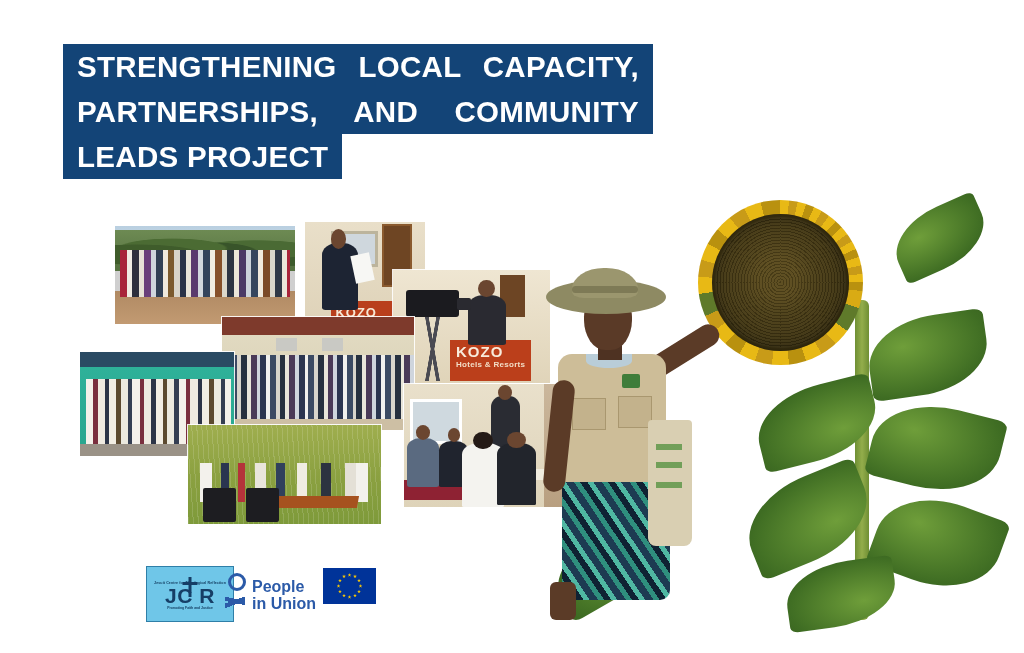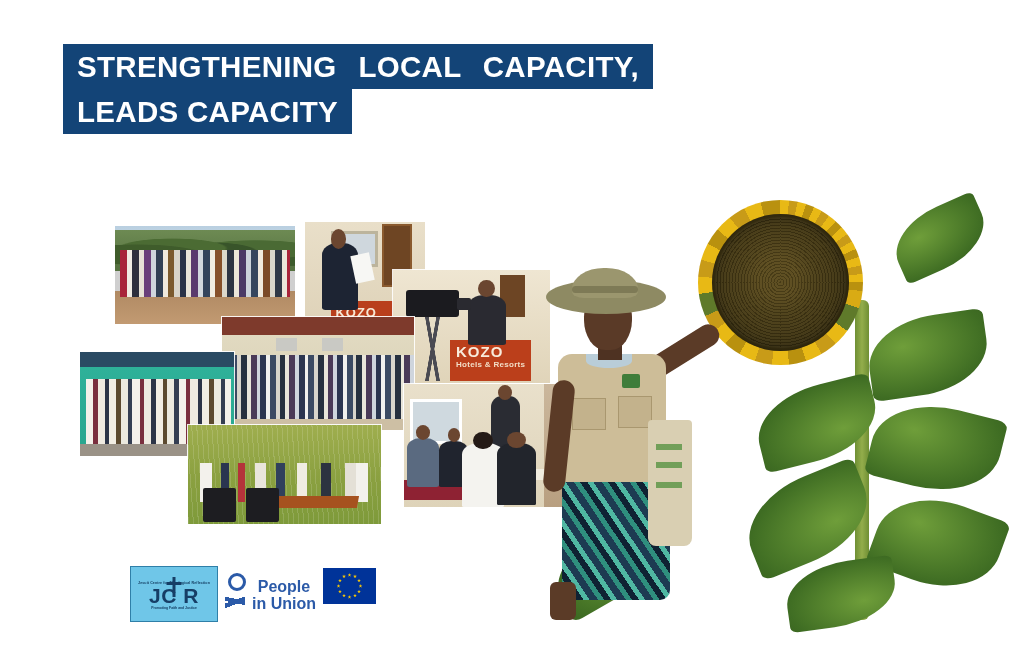--- a/index.html
+++ b/index.html
@@ -312,21 +312,21 @@
   .leaf.l4 { left:104px; top:288px; width:128px; height:82px; transform:rotate(158deg); }
   .leaf.l5 { left:236px; top:310px; width:124px; height:86px; transform:rotate(20deg); }
   .leaf.l6 { left:146px; top:372px; width:110px; height:64px; transform:rotate(172deg); }
   .leaf.l7 { left:252px; top:18px;  width:96px;  height:60px; transform:rotate(-24deg); }
   .leaf.l8 { left:-90px; top:342px; width:116px; height:66px; transform:rotate(150deg); }
 
   
   .logos { position:absolute; left:130px; top:566px; height:58px; }
 
   .logo-jctr {
-    position:absolute; left:0; top:0; width:88px; height:56px;
+    position:absolute; left:16px; top:0; width:88px; height:56px;
     background:#6fc6e8; border:1px solid #2f7fa8;
     display:flex; flex-direction:column; align-items:center; justify-content:space-between;
     padding:14px 0; box-sizing:border-box;
   }
   .jctr-top {
     font-size:3.6px; color:#123a5e; font-weight:700; letter-spacing:.1px;
     white-space:nowrap;
   }
   .jctr-mid {
     position:relative; font-size:21px; font-weight:700; color:#163e66;
@@ -353,21 +353,21 @@
     position:absolute; left:3px; top:0; width:12px; height:12px;
     border:3px solid #2b5aa8; border-radius:50%;
   }
   .pin-body {
     position:absolute; left:0; top:13px; width:20px; height:31px;
     background:
       linear-gradient(12deg, transparent 46%, #2b5aa8 46% 58%, transparent 58%),
       linear-gradient(-20deg, transparent 42%, #2b5aa8 42% 54%, transparent 54%);
   }
   .pin-text {
-    color:#2b5aa8; font-weight:700; font-size:16px; line-height:17px;text-align:center;
+    color:#2b5aa8; font-weight:700; font-size:16px; line-height:17px;
   }
 
   .logo-eu { position:absolute; left:193px; top:2px; display:flex; align-items:center; gap:10px; }
   .eu-flag {
     position:relative; width:53px; height:36px; background:#003399;
   }
   .eu-star {
     position:absolute; width:4px; height:4px; background:#ffcc00;
     clip-path: polygon(50% 0%, 61% 35%, 98% 35%, 68% 57%, 79% 91%, 50% 70%, 21% 91%, 32% 57%, 2% 35%, 39% 35%);
   }
@@ -375,21 +375,22 @@
     color:#11457e; font-weight:700; font-size:12.5px; line-height:15px; white-space:nowrap;
   }
 </style>
 </head>
 <body>
 
 <div id="page">
 
   <div class="title-block">
     <span class="title-line justify">STRENGTHENING  LOCAL  CAPACITY,</span>
-    <span class="title-line">LEADS CAPACITY</span>
+    <span class="title-line justify">PARTNERSHIPS,   AND   COMMUNITY</span>
+    <span class="title-line">LEADS PROJECT</span>
   </div>
 
   <div class="collage">
 
     <div class="photo" id="p1">
       <div class="inner">
         <div class="sky"></div>
         <div class="trees"></div>
         <div class="ground"></div>
         <div style="position:absolute;left:3%;right:3%;bottom:28%;height:48%;

